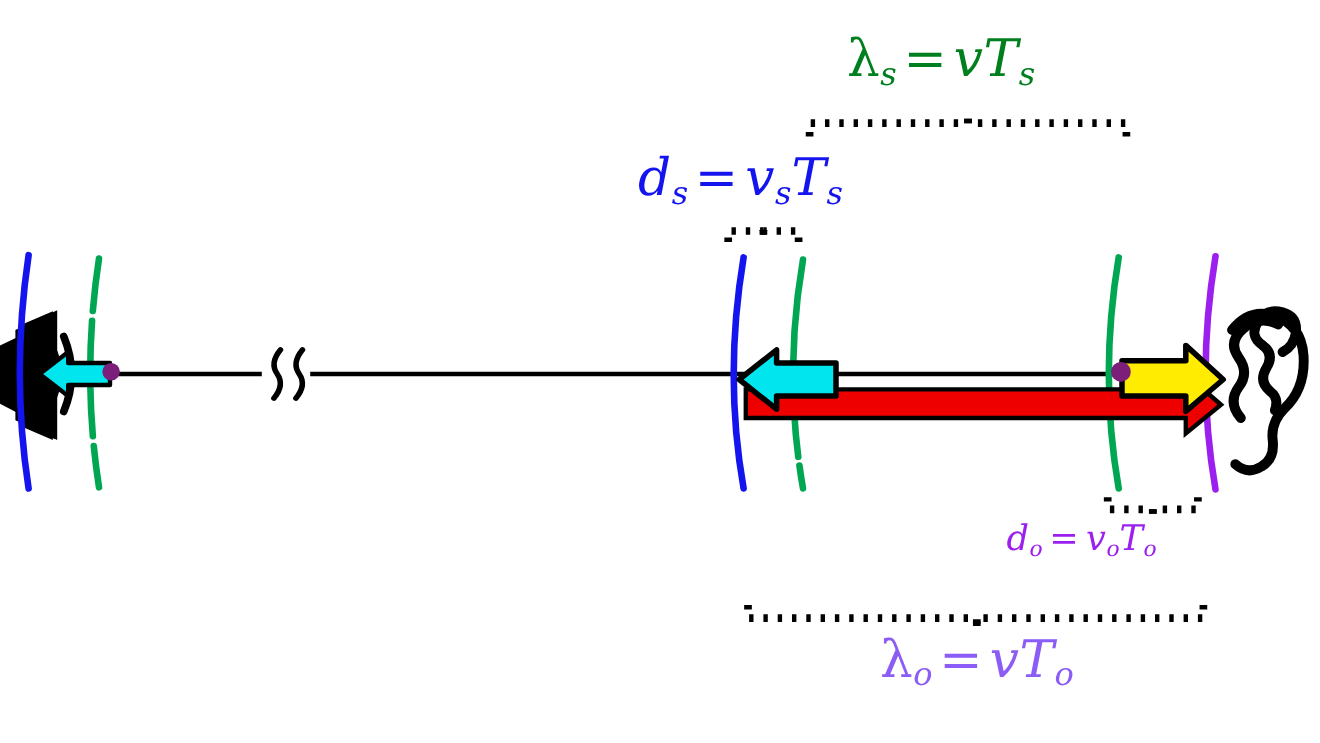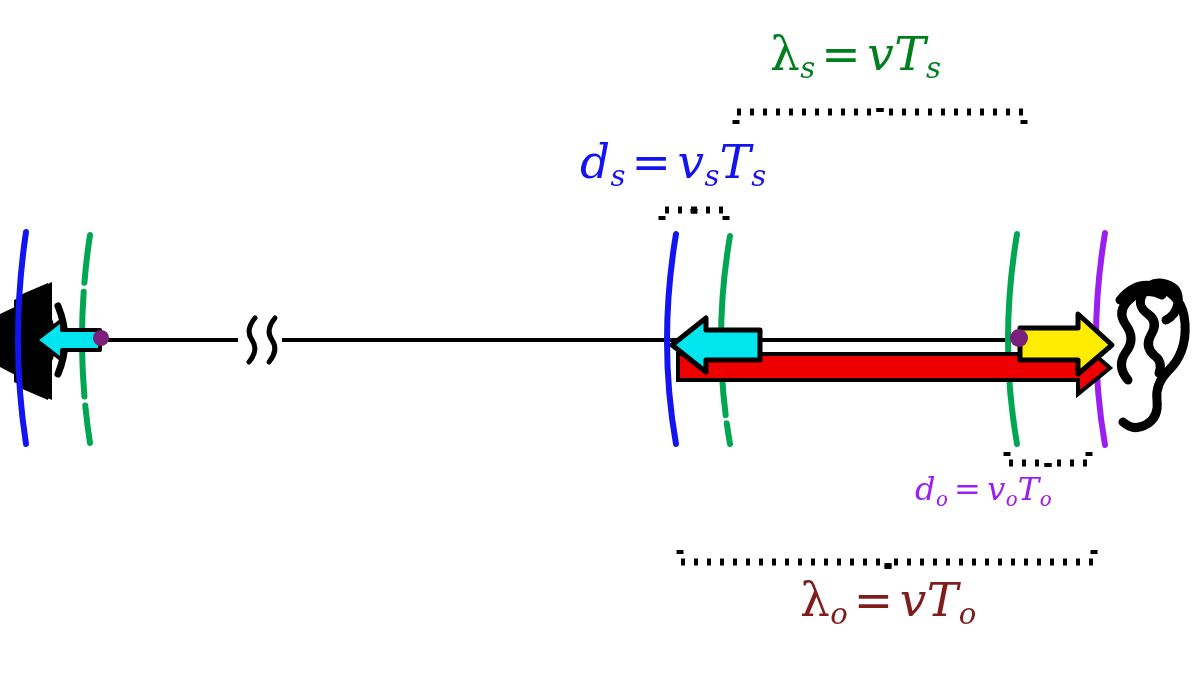--- a/index.html
+++ b/index.html
@@ -63,21 +63,21 @@
   #lab-d-o {
     left: 915px;
     top: 473px;
     font-size: 32px;
     color: #9b20ef;
   }
   #lab-lambda-o {
     left: 800px;
     top: 576px;
     font-size: 47px;
-    color: #7f1d1d;
+    color: #8b5cf6;
   }
 </style>
 </head>
 <body>
 
 <div id="stage">
 
   <svg id="diagram" viewBox="0 0 1200 675">
 
     <g>

